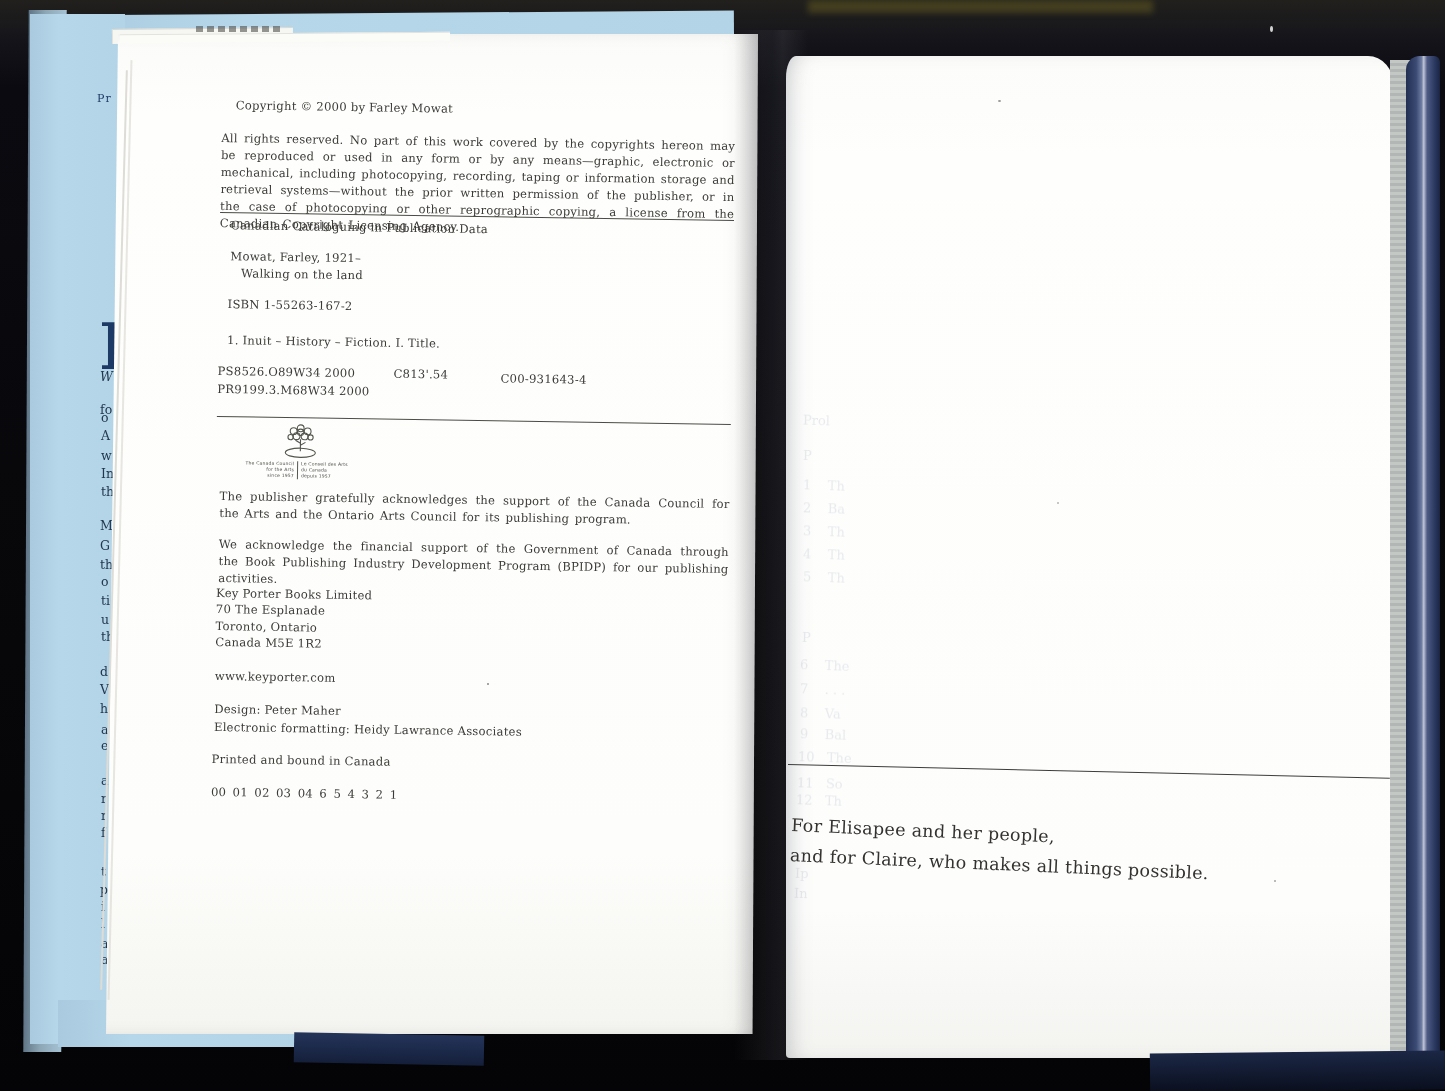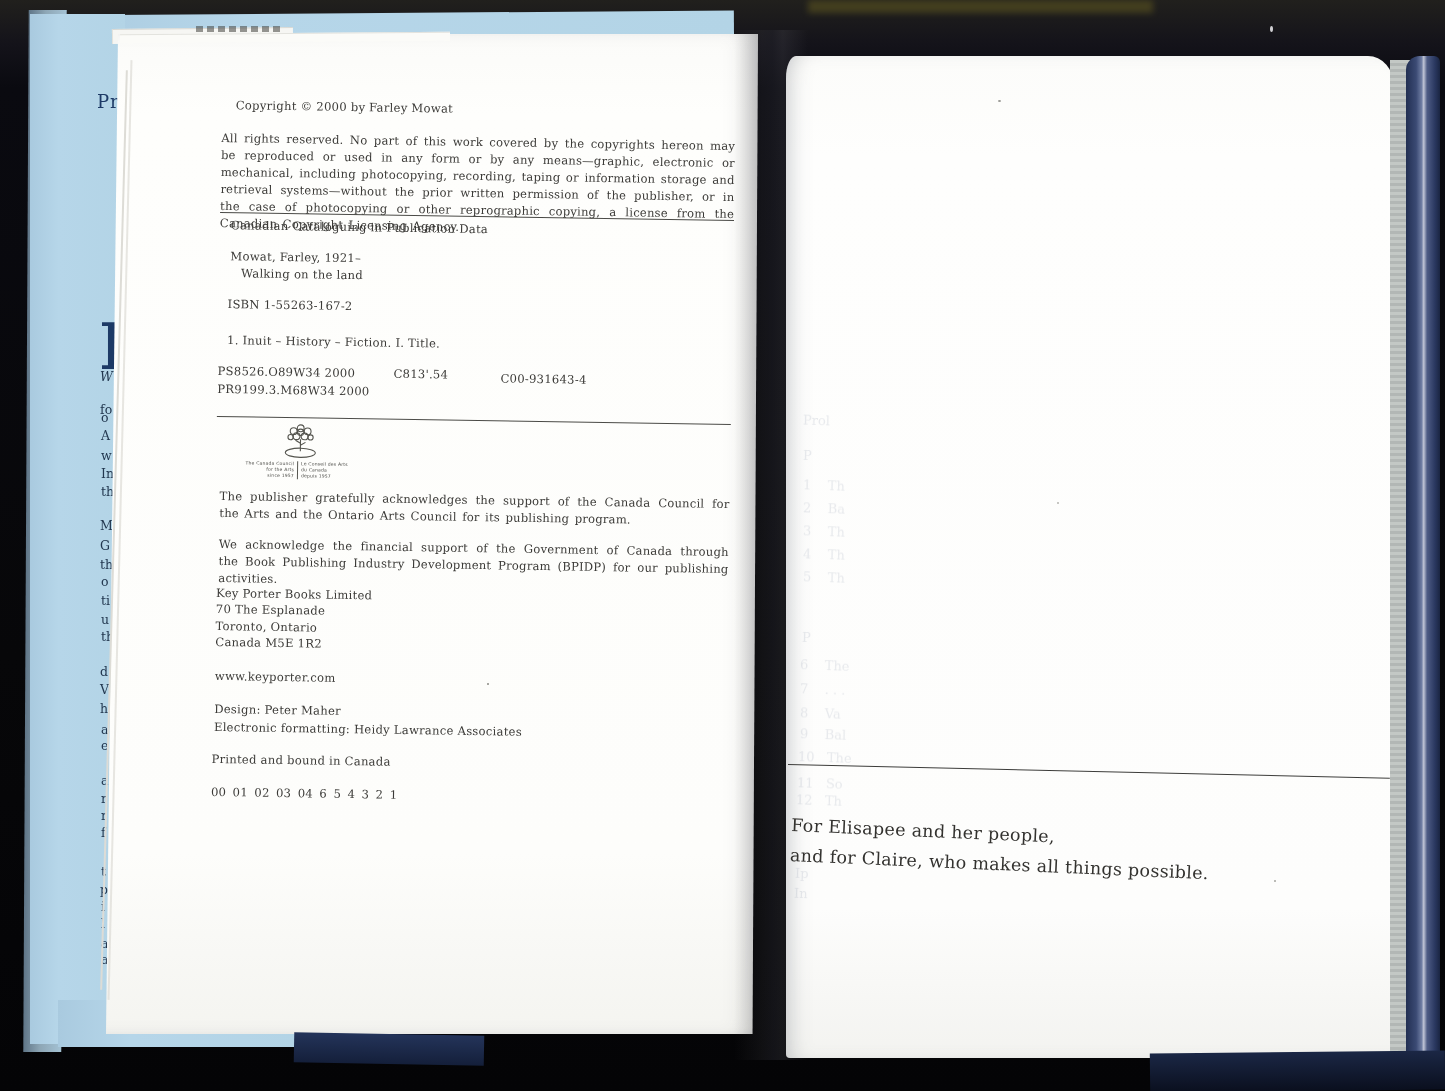--- a/index.html
+++ b/index.html
@@ -10,21 +10,21 @@
   
   #backdrop-smudge{left:808px;top:0;width:345px;height:13px;background:#4f491f;filter:blur(3px);opacity:.75;}
   
   .flap{background:linear-gradient(90deg,#a9cadf 0%,#b6d6e9 30%,#b3d4e6 100%);}
   #flap-top{left:34px;top:13px;width:700px;height:46px;transform:rotate(-.4deg);}
   #flap-left{left:30px;top:14px;width:95px;height:1030px;}
   #flap-bottom{left:58px;top:1000px;width:242px;height:47px;}
   #cover-edge-left{left:26px;top:10px;width:38px;height:1042px;
      background:linear-gradient(90deg,#5f7587 0%,#8ea7b6 45%,#a4c2d4 100%);transform:rotate(.3deg);}
   .flap-frag{position:absolute;color:#22374f;font-size:12.5px;line-height:1;}
-  #flap-title-frag{color:#1d3a66;font-size:18px;letter-spacing:1px;}
+  #flap-title-frag{color:#1d3a66;font-size:11px;letter-spacing:1px;}
   #flap-dropcap{color:#1d3a66;font-size:64px;font-weight:bold;line-height:.9;}
   
   #page-left{left:72px;top:34px;width:686px;height:1000px;
      background:linear-gradient(180deg,#fbfbf9 0%,#fefefc 8%,#fdfdfb 82%,#f4f4f0 100%);
      clip-path:polygon(46px 0%,100% 0%,99.2% 100%,34px 100%);
      box-shadow:inset -22px 0 28px -18px rgba(60,60,70,.35), inset 8px 0 14px -8px rgba(120,130,140,.25);}
   #page-left-stackcorner1{left:112px;top:28px;width:180px;height:14px;background:#f6f6f3;border-top:1px solid #d9d9d4;border-left:1px solid #e2e2dc;transform:rotate(-.6deg);}
   #page-left-stackcorner2{left:120px;top:33px;width:330px;height:8px;background:#fbfbf8;border-top:1px solid #e3e3de;transform:rotate(-.4deg);}
   #under-page-text-frag{left:196px;top:26px;width:88px;height:6px;opacity:.55;filter:blur(.4px);
      background:repeating-linear-gradient(90deg,#43433f 0 7px,transparent 7px 11px);}

